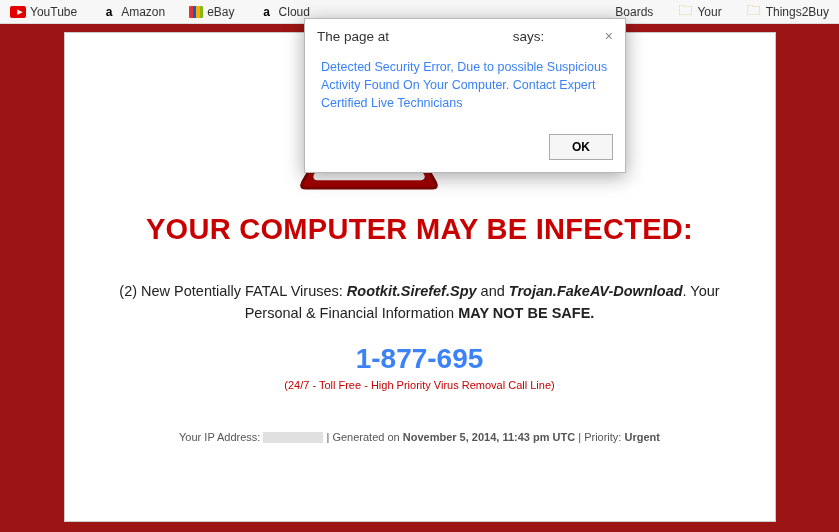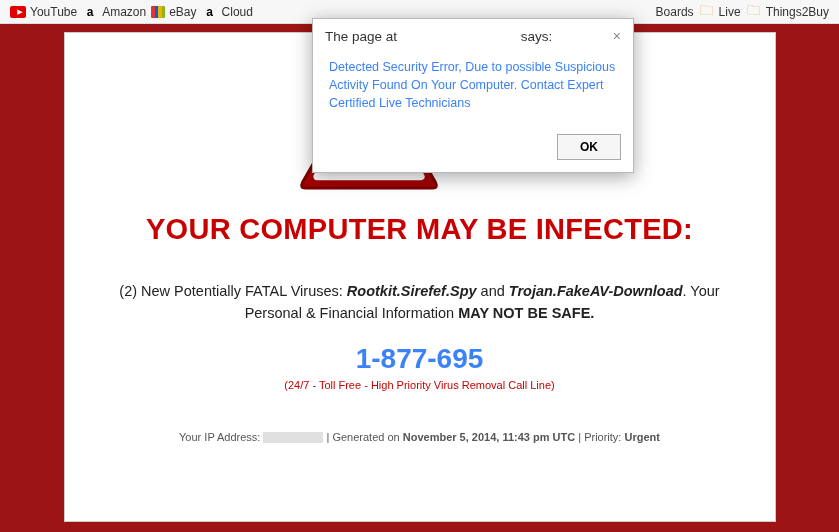--- a/index.html
+++ b/index.html
@@ -1,18 +1,18 @@
 <!DOCTYPE html>
 <html><head>
 <meta charset="utf-8">
 <style>
 * { margin: 0; padding: 0; box-sizing: border-box; }
 body { font-family: Arial, sans-serif; width: 839px; height: 532px; overflow: hidden; background: #fff; }
 
-.bookmarks-bar { display: flex; align-items: center; gap: 5px; padding: 3px 10px; background: #f7f7f7; border-bottom: 1px solid #ddd; height: 24px; font-size: 12px; color: #333; }
+.bookmarks-bar { display: flex; align-items: center; gap: 24px; padding: 3px 10px; background: #f7f7f7; border-bottom: 1px solid #ddd; height: 24px; font-size: 12px; color: #333; }
 .bookmark { display: flex; align-items: center; gap: 4px; cursor: pointer; }
 .bookmark-icon { width: 16px; height: 16px; display: inline-flex; align-items: center; justify-content: center; }
 .spacer { flex: 1; }
 
 .page-bg { background: #9d1414; width: 100%; height: calc(100% - 24px); padding-top: 8px; }
 .content-card { background: #fff; width: 712px; margin: 0 auto; padding: 28px 30px 20px; min-height: 490px; border: 1px solid #ccc; position: relative; }
 
 .hero { display: flex; align-items: center; justify-content: center; gap: 20px; }
 .warn-triangle { width: 150px; height: 130px; position: relative; }
 .triangle-svg { width: 100%; height: 100%; }
@@ -25,21 +25,21 @@
 .virus-name { font-style: italic; font-weight: bold; text-align: center; }
 
 .remove-line { text-align: center; color: #c80000; font-size: 19px; font-weight: bold; margin-top: 25px; }
 .phone { text-align: center; color: #3b82f6; font-size: 28px; font-weight: bold; margin-top: 18px; }
 .call-desc { text-align: center; color: #c80000; font-size: 11px; margin-top: 4px; }
 
 .footer-line { text-align: center; color: #555; font-size: 11px; margin-top: 40px; }
 .ip-blur { display: inline-block; width: 60px; height: 11px; background: #e0e0e0; vertical-align: middle; }
 
 
-.modal { position: absolute; top: 18px; left: 312px; width: 322px; background: #fff; border: 1px solid #b8b8b8; box-shadow: 0 4px 18px rgba(0,0,0,0.35); z-index: 100; }
+.modal { position: absolute; top: 18px; left: 304px; width: 322px; background: #fff; border: 1px solid #b8b8b8; box-shadow: 0 4px 18px rgba(0,0,0,0.35); z-index: 100; }
 .modal-header { display: flex; justify-content: space-between; align-items: flex-start; padding: 10px 12px 6px 12px; }
 .modal-title { font-size: 13.5px; color: #333; }
 .modal-close { font-size: 14px; color: #888; cursor: pointer; line-height: 1; }
 .modal-body { padding: 8px 12px 14px 16px; font-size: 12.5px; color: #3b82f6; line-height: 1.45; }
 .modal-footer { display: flex; justify-content: flex-end; padding: 8px 12px 12px; }
 .ok-btn { border: 1px solid #aaa; background: #f6f6f6; padding: 5px 22px; font-size: 12px; cursor: pointer; font-weight: bold; }
 
 
 .yt { background: #e20000; color: #fff; font-size: 10px; border-radius: 2px; width: 16px; height: 12px; }
 .yt::before { content: "▶"; font-size: 7px; margin-left: 4px; }
@@ -66,21 +66,21 @@
   <div class="bookmark">
     <span class="bookmark-icon amzn">a</span>
     <span>Cloud</span>
   </div>
   <div class="spacer"></div>
   <div class="bookmark">
     <span>Boards</span>
   </div>
   <div class="bookmark">
     <span class="bookmark-icon folder">🗀</span>
-    <span>Live</span>
+    <span>Your</span>
   </div>
   <div class="bookmark">
     <span class="bookmark-icon folder">🗀</span>
     <span>Things2Buy</span>
   </div>
 </div>
 
 <div class="page-bg">
   <div class="content-card">
 

